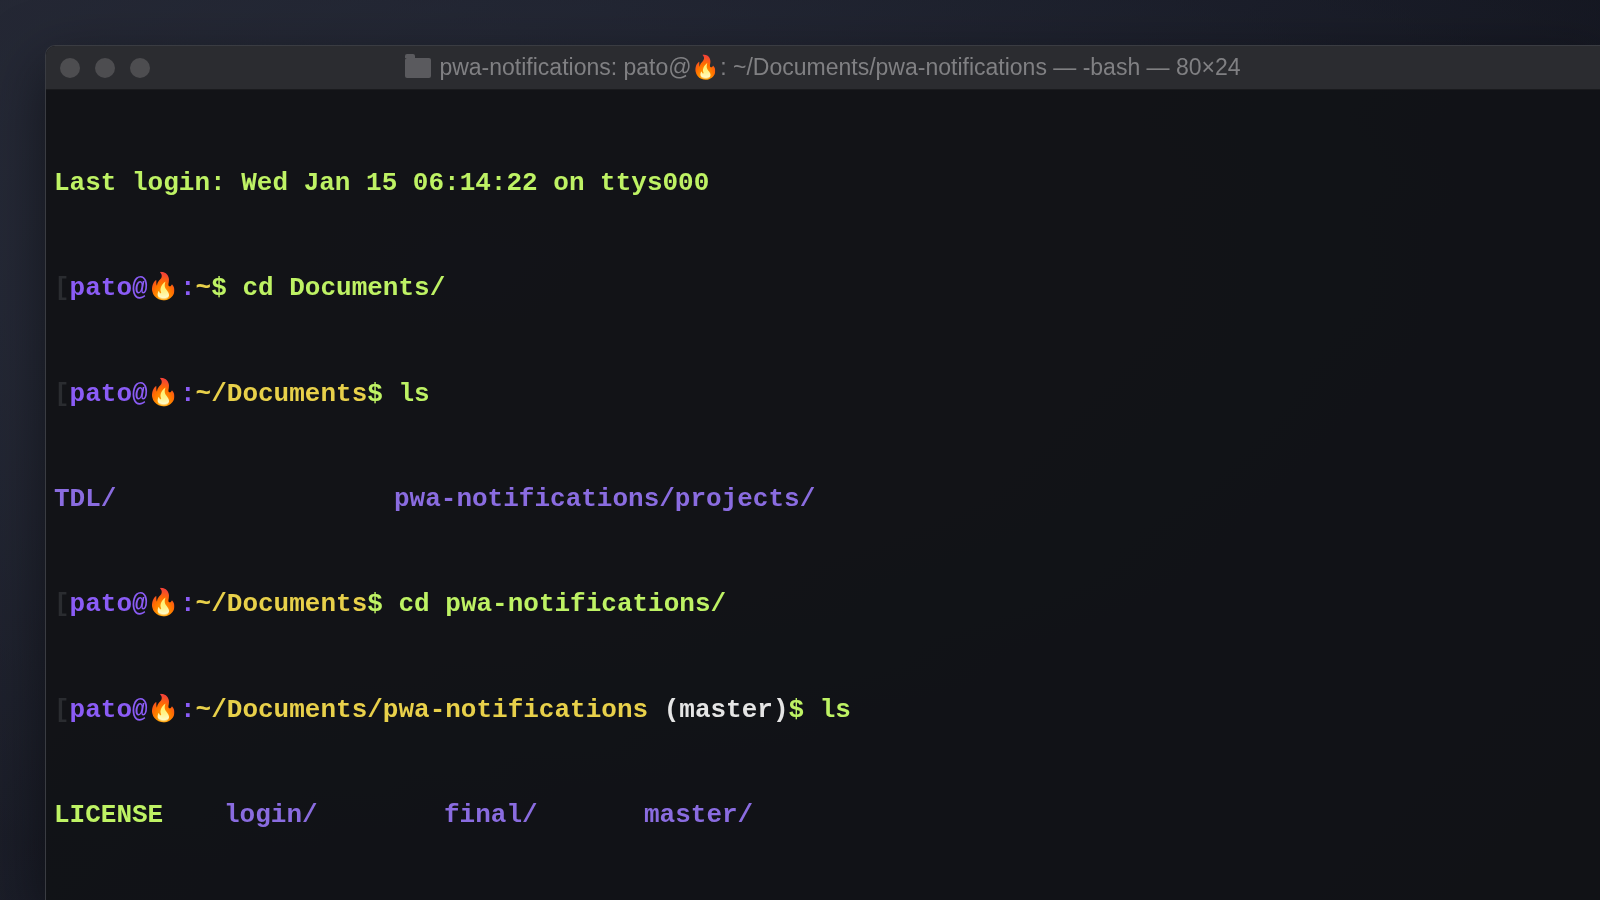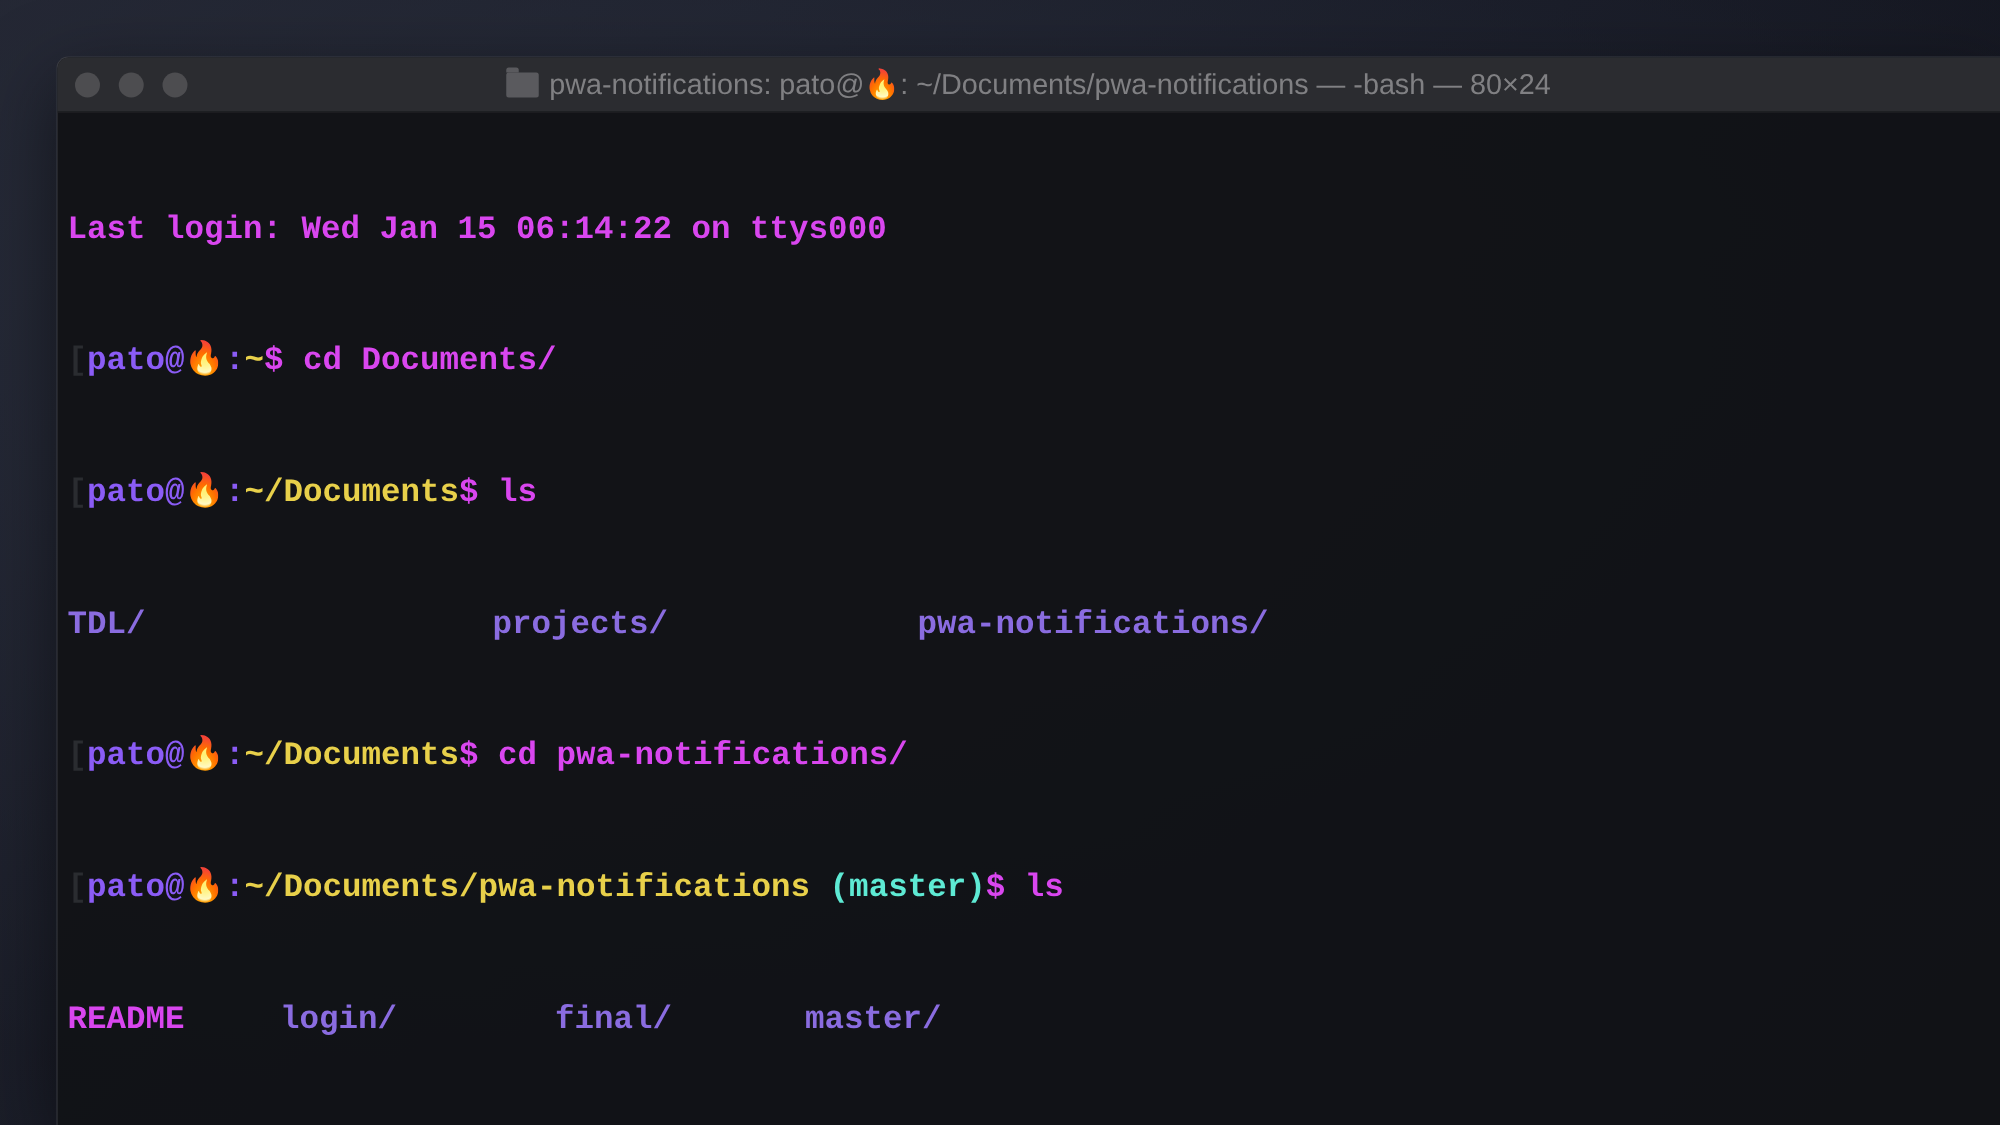--- a/index.html
+++ b/index.html
@@ -91,26 +91,26 @@
       padding: 6px 8px;
       font-size: 26px;
       line-height: 1.35;
       color: #e8e8e8;
       font-weight: 600;
       white-space: pre;
     }
     .line {
       display: block;
     }
-    .dim-white { color: #d946ef; }
+    .dim-white { color: #bef264; }
     .bracket { color: #2a2c30; }
     .cyan { color: #8b5cf6; }
     .yellow { color: #e8d04a; }
     .purple { color: #8a6ce0; }
-    .green { color: #5eead4; }
+    .green { color: #e5e5e5; }
     .ls-row {
       display: flex;
     }
     .ls-cell {
       display: inline-block;
     }
   </style>
 </head>
 <body>
 
@@ -128,19 +128,19 @@
       <span>
         <span>pwa-notifications: pato@</span><span>🔥</span><span>: ~/Documents/pwa-notifications — -bash — 80×24</span>
       </span>
     </div>
   </div>
 
   <div class="terminal-body">
     <span class="line dim-white">Last login: Wed Jan 15 06:14:22 on ttys000</span>
     <span class="line"><span class="bracket">[</span><span class="cyan">pato@</span><span>🔥</span><span class="cyan">:</span><span class="yellow">~</span><span class="dim-white">$ </span><span class="dim-white">cd Documents/</span></span>
     <span class="line"><span class="bracket">[</span><span class="cyan">pato@</span><span>🔥</span><span class="cyan">:</span><span class="yellow">~/Documents</span><span class="dim-white">$ </span><span class="dim-white">ls</span></span>
-    <span class="line ls-row"><span class="purple ls-cell" style="width:340px">TDL/</span><span class="purple ls-cell" style="width:340px">projects/</span><span class="purple ls-cell">pwa-notifications/</span></span>
+    <span class="line ls-row"><span class="purple ls-cell" style="width:340px">TDL/</span><span class="purple ls-cell">pwa-notifications/</span><span class="purple ls-cell" style="width:340px">projects/</span></span>
     <span class="line"><span class="bracket">[</span><span class="cyan">pato@</span><span>🔥</span><span class="cyan">:</span><span class="yellow">~/Documents</span><span class="dim-white">$ </span><span class="dim-white">cd pwa-notifications/</span></span>
     <span class="line"><span class="bracket">[</span><span class="cyan">pato@</span><span>🔥</span><span class="cyan">:</span><span class="yellow">~/Documents/pwa-notifications</span><span class="green"> (master)</span><span class="dim-white">$ </span><span class="dim-white">ls</span></span>
-    <span class="line ls-row"><span class="dim-white ls-cell" style="width:170px">README</span><span class="purple ls-cell" style="width:220px">login/</span><span class="purple ls-cell" style="width:200px">final/</span><span class="purple ls-cell">master/</span></span>
+    <span class="line ls-row"><span class="dim-white ls-cell" style="width:170px">LICENSE</span><span class="purple ls-cell" style="width:220px">login/</span><span class="purple ls-cell" style="width:200px">final/</span><span class="purple ls-cell">master/</span></span>
     
   </div>
 </div>
 
 </body></html>

